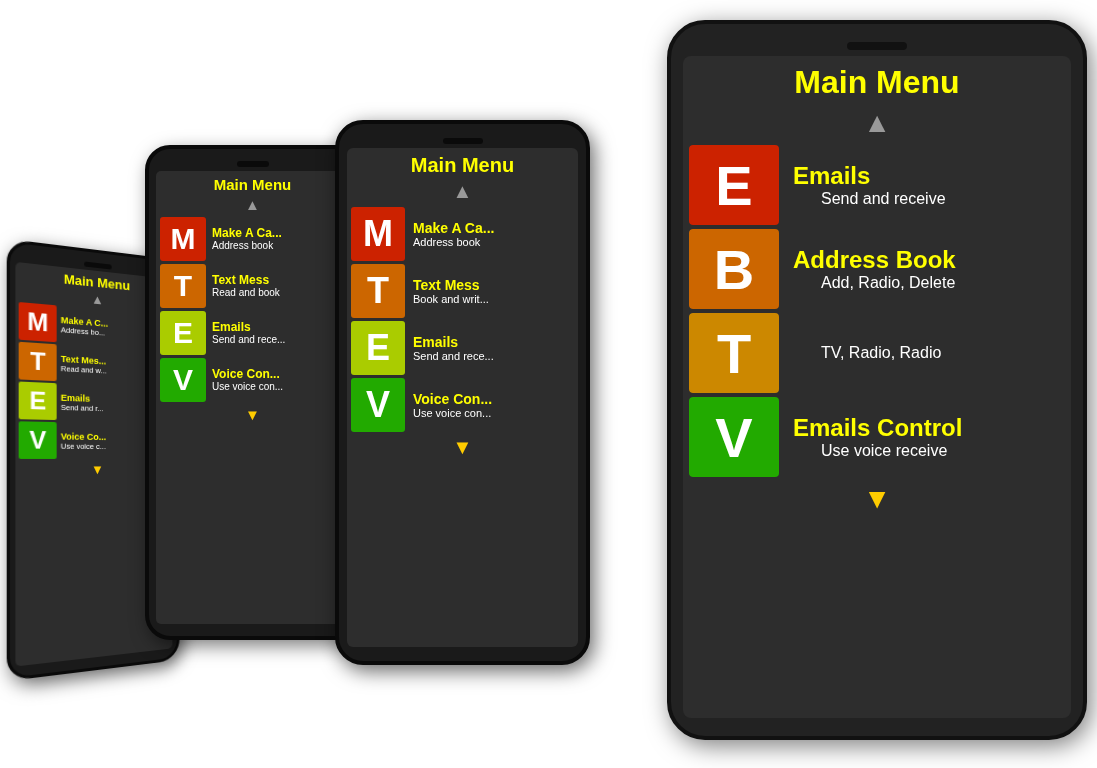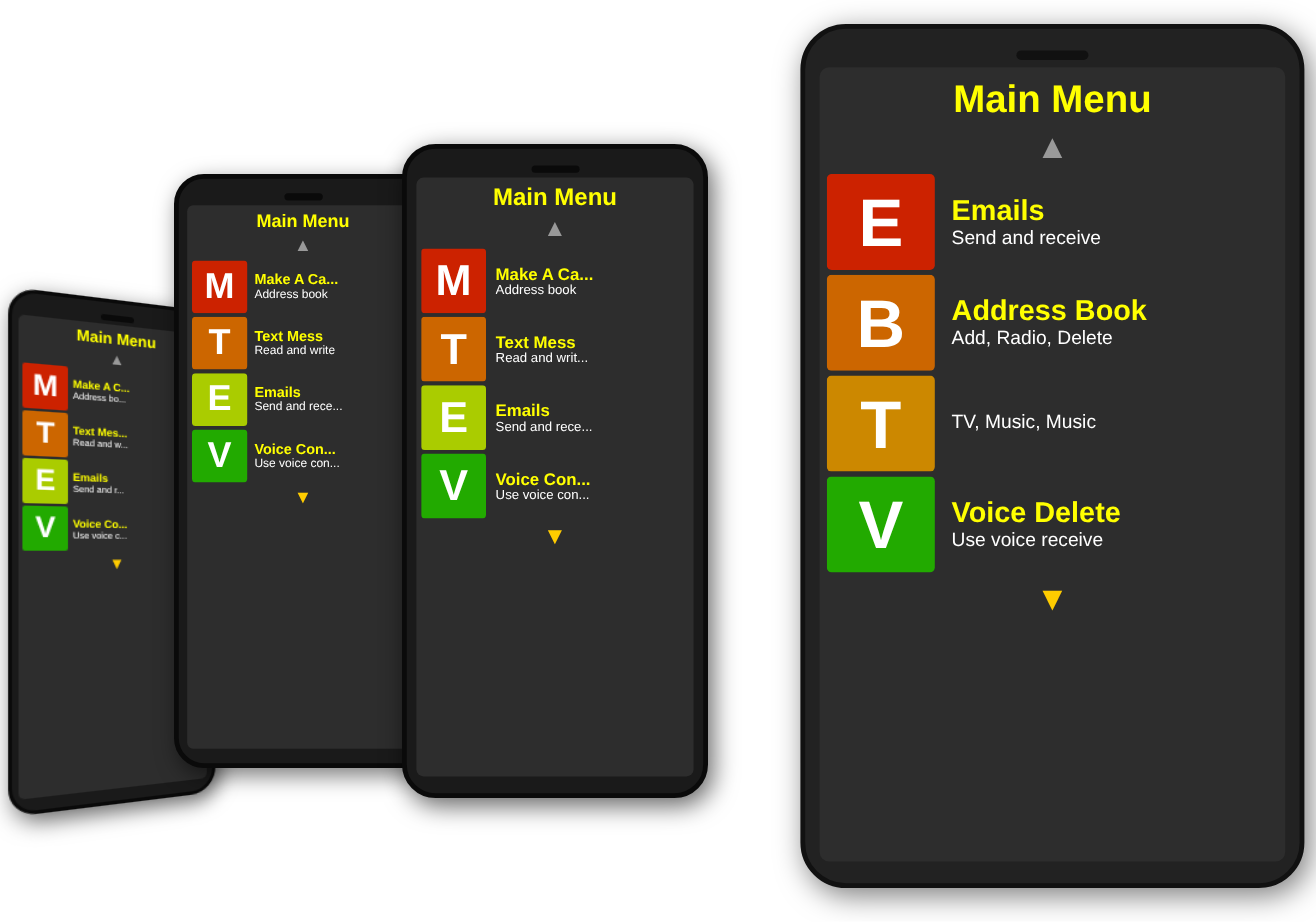--- a/index.html
+++ b/index.html
@@ -93,20 +93,21 @@
       padding-left: 14px;
     }
     .menu-text-large .item-title {
       color: #ffff00;
       font-size: 24px;
       font-weight: bold;
     }
     .menu-text-large .item-sub {
       color: white;
       font-size: 16px;
+      margin-left: 28px;
     }
 
     
     .phone-medium {
       position: absolute;
       left: 335px;
       top: 120px;
       width: 255px;
       height: 545px;
       background: #1a1a1a;
@@ -335,21 +336,21 @@
         <div style="width:46px;height:44px;display:flex;align-items:center;justify-content:center;font-size:30px;font-weight:bold;color:white;background:#cc2200;flex-shrink:0;border-radius:3px;">M</div>
         <div style="padding-left:6px;overflow:hidden;">
           <div style="color:#ffff00;font-size:12px;font-weight:bold;white-space:nowrap;">Make A Ca...</div>
           <div style="color:white;font-size:10px;white-space:nowrap;">Address book</div>
         </div>
       </div>
       <div style="display:flex;align-items:center;width:100%;margin:1.5px 0;overflow:hidden;">
         <div style="width:46px;height:44px;display:flex;align-items:center;justify-content:center;font-size:30px;font-weight:bold;color:white;background:#cc6600;flex-shrink:0;border-radius:3px;">T</div>
         <div style="padding-left:6px;overflow:hidden;">
           <div style="color:#ffff00;font-size:12px;font-weight:bold;white-space:nowrap;">Text Mess</div>
-          <div style="color:white;font-size:10px;white-space:nowrap;">Read and write</div>
+          <div style="color:white;font-size:10px;white-space:nowrap;">Read and book</div>
         </div>
       </div>
       <div style="display:flex;align-items:center;width:100%;margin:1.5px 0;overflow:hidden;">
         <div style="width:46px;height:44px;display:flex;align-items:center;justify-content:center;font-size:30px;font-weight:bold;color:white;background:#aacc00;flex-shrink:0;border-radius:3px;">E</div>
         <div style="padding-left:6px;overflow:hidden;">
           <div style="color:#ffff00;font-size:12px;font-weight:bold;white-space:nowrap;">Emails</div>
           <div style="color:white;font-size:10px;white-space:nowrap;">Send and rece...</div>
         </div>
       </div>
       <div style="display:flex;align-items:center;width:100%;margin:1.5px 0;overflow:hidden;">
@@ -374,21 +375,21 @@
         <div class="menu-letter-medium bg-red">M</div>
         <div class="menu-text-medium">
           <div class="item-title">Make A Ca...</div>
           <div class="item-sub">Address book</div>
         </div>
       </div>
       <div class="menu-item-medium">
         <div class="menu-letter-medium" style="background:#cc6600;">T</div>
         <div class="menu-text-medium">
           <div class="item-title">Text Mess</div>
-          <div class="item-sub">Read and writ...</div>
+          <div class="item-sub">Book and writ...</div>
         </div>
       </div>
       <div class="menu-item-medium">
         <div class="menu-letter-medium" style="background:#aacc00;">E</div>
         <div class="menu-text-medium">
           <div class="item-title">Emails</div>
           <div class="item-sub">Send and rece...</div>
         </div>
       </div>
       <div class="menu-item-medium">
@@ -419,27 +420,27 @@
       <div class="menu-item-large">
         <div class="menu-letter-large" style="background:#cc6600;">B</div>
         <div class="menu-text-large">
           <div class="item-title">Address Book</div>
           <div class="item-sub">Add, Radio, Delete</div>
         </div>
       </div>
       <div class="menu-item-large">
         <div class="menu-letter-large" style="background:#cc8800;">T</div>
         <div class="menu-text-large">
-          <div class="item-sub">TV, Music, Music</div>
+          <div class="item-sub">TV, Radio, Radio</div>
         </div>
       </div>
       <div class="menu-item-large">
         <div class="menu-letter-large bg-green">V</div>
         <div class="menu-text-large">
-          <div class="item-title">Voice Delete</div>
+          <div class="item-title">Emails Control</div>
           <div class="item-sub">Use voice receive</div>
         </div>
       </div>
 
       <div class="arrow-down">▼</div>
     </div>
   </div>
 
 </div>
 

